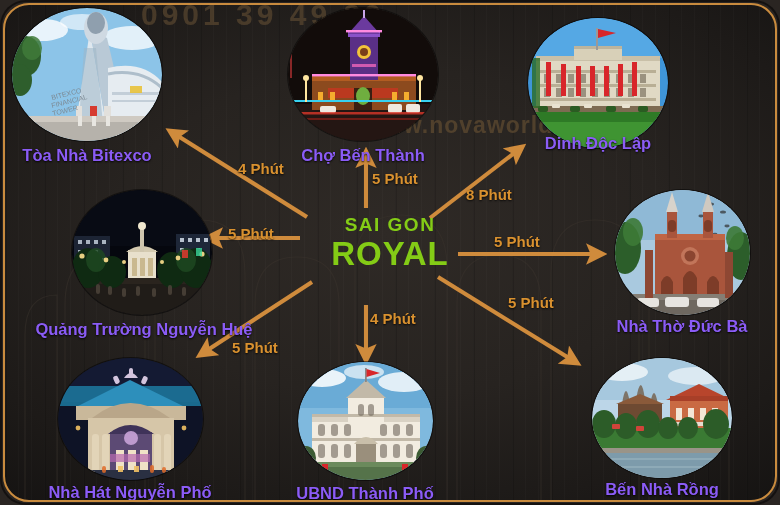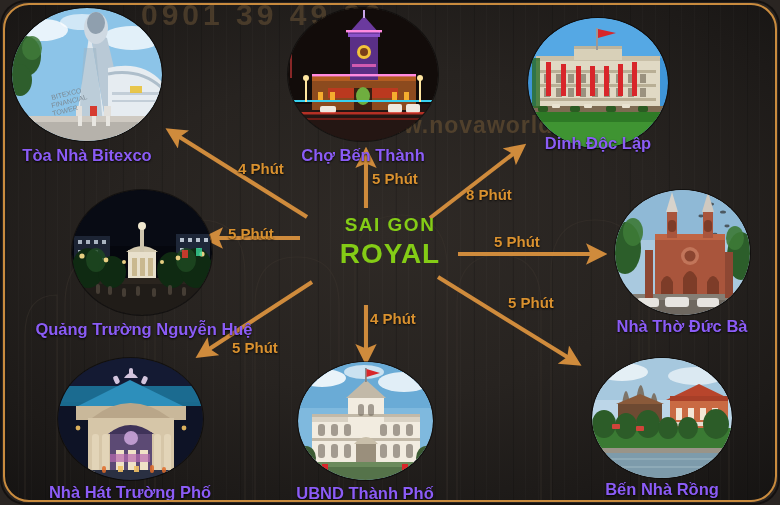--- a/index.html
+++ b/index.html
@@ -47,21 +47,21 @@
   }
   #wm-phone{left:141px;top:-2px;font-size:30px;letter-spacing:4px;}
   #wm-site{left:366px;top:112px;font-size:23px;letter-spacing:1px;color:#5e4a30;opacity:.75;}
 
   
   #brand{
     position:absolute;left:302px;top:214px;width:176px;text-align:center;z-index:12;
     color:#84cc16;
   }
   #brand .l1{font-size:19px;font-weight:bold;letter-spacing:1.5px;line-height:22px;}
-  #brand .l2{font-size:28px;font-weight:bold;letter-spacing:1px;line-height:36px;}
+  #brand .l2{font-size:33px;font-weight:bold;letter-spacing:1px;line-height:36px;}
   #brand .l3{font-size:18px;font-weight:bold;letter-spacing:1.2px;line-height:22px;}
 
   
   .poi{position:absolute;z-index:10;}
   .poi .photo{
     border-radius:50%;overflow:hidden;position:relative;
     box-shadow:0 0 0 1px rgba(0,0,0,.5);
   }
   .poi .caption{
     position:absolute;left:50%;transform:translateX(-50%);
@@ -535,21 +535,21 @@
           </g>
           <g fill="#e06c2a" opacity=".85">
             <rect x="44" y="108" width="4" height="7" rx="2"></rect>
               <rect x="92" y="107" width="4" height="8" rx="2"></rect>
             <rect x="104" y="109" width="4" height="6" rx="2"></rect>
           </g>
           <rect x="52" y="96" width="40" height="8" fill="#b86ab0" opacity=".7"></rect>
         </g>
       </svg>
     </div>
-    <div class="caption" style="top:125px;left:72px;">Nhà Hát Trường Phố</div>
+    <div class="caption" style="top:125px;left:72px;">Nhà Hát Nguyễn Phố</div>
   </div>
 
   <div class="poi" style="left:60px;top:190px;width:180px;height:145px;">
     <div class="photo" style="width:140px;height:125px;margin-left:12px;">
       <svg width="140" height="125" viewBox="0 0 140 125" preserveAspectRatio="none">
         <defs>
             <clipPath id="c8">
               <ellipse cx="70" cy="62.5" rx="70" ry="62.5"></ellipse>
             </clipPath>
           </defs>

